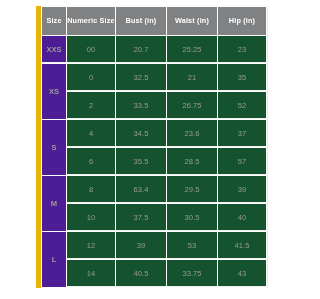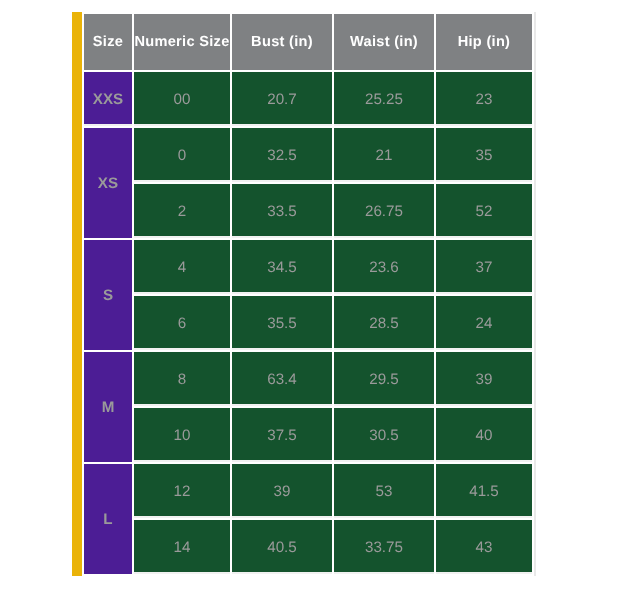--- a/index.html
+++ b/index.html
@@ -125,21 +125,21 @@
           <td class="group-cell" rowspan="2">S</td>
           <td>4</td>
           <td>34.5</td>
           <td>23.6</td>
           <td>37</td>
         </tr>
         <tr>
           <td>6</td>
           <td>35.5</td>
           <td>28.5</td>
-          <td>24</td>
+          <td>57</td>
         </tr>
         <tr class="group-start">
           <td class="group-cell" rowspan="2">M</td>
           <td>8</td>
           <td>63.4</td>
           <td>29.5</td>
           <td>39</td>
         </tr>
         <tr>
           <td>10</td>

